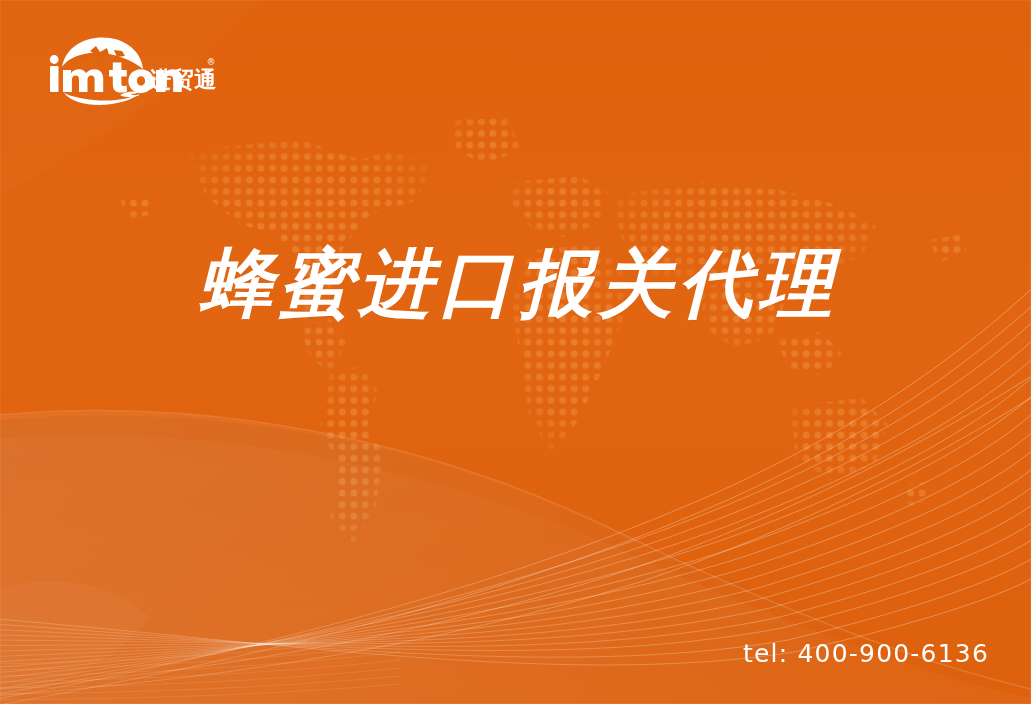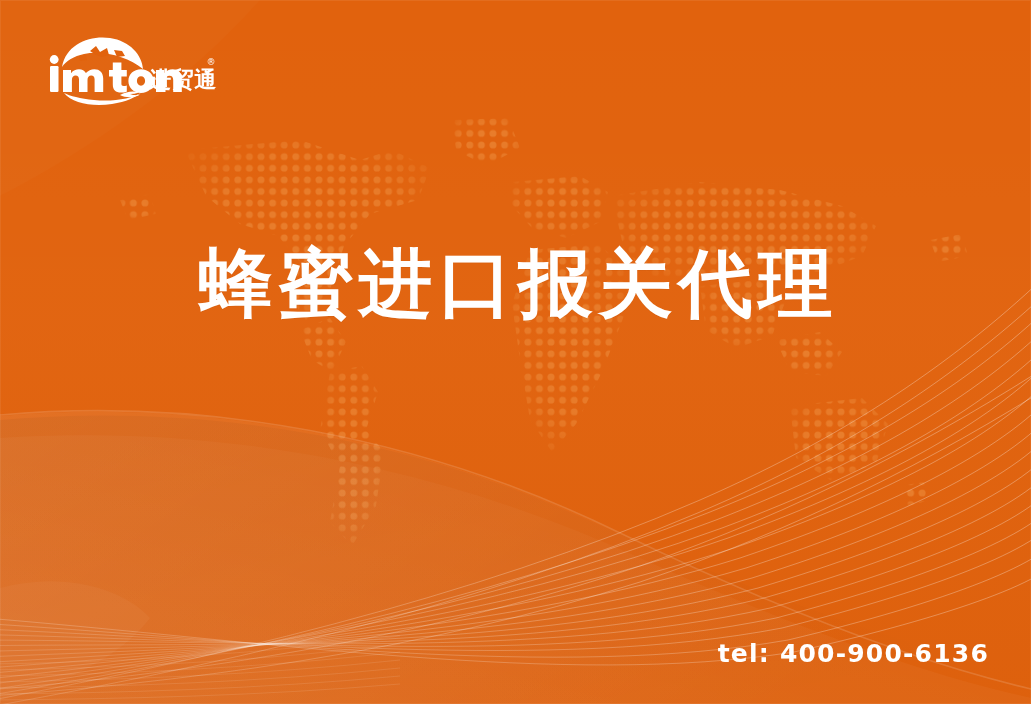--- a/index.html
+++ b/index.html
@@ -70,33 +70,33 @@
     display: block;
     font-family: "DejaVu Sans", "Liberation Sans", sans-serif;
     font-weight: 700;
     font-size: 74px;
     line-height: 118px;
     letter-spacing: 6px;
     text-indent: 6px;
     white-space: nowrap;
     color: #ffffff;
     text-shadow: 0 1px 0 rgba(0,0,0,0.03);
+    font-style: italic;
   }
 
   
   #tel {
     position: absolute;
     right: 42px;
     bottom: 36px;
     color: #ffffff;
     font-family: "DejaVu Sans", "Liberation Sans", sans-serif;
     font-size: 25px;
     letter-spacing: 1.2px;
     white-space: nowrap;
-    font-weight: bold;
   }
 </style>
 </head>
 <body>
 
 <div id="banner">
 
   <div class="layer bg-base"></div>
 
   <div class="layer bg-dotmap">

